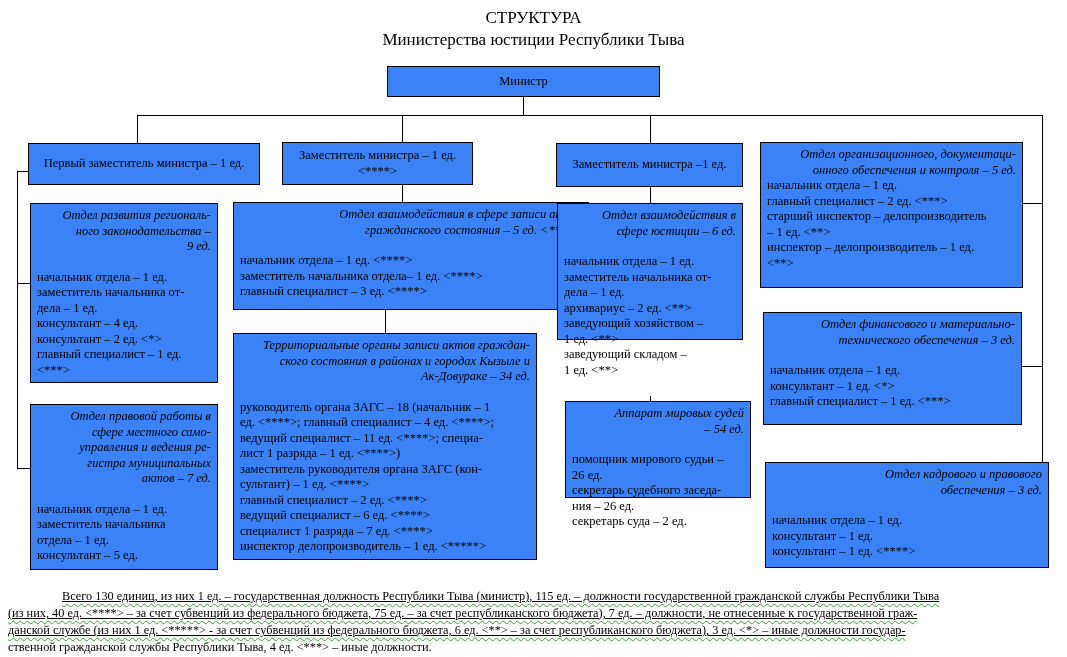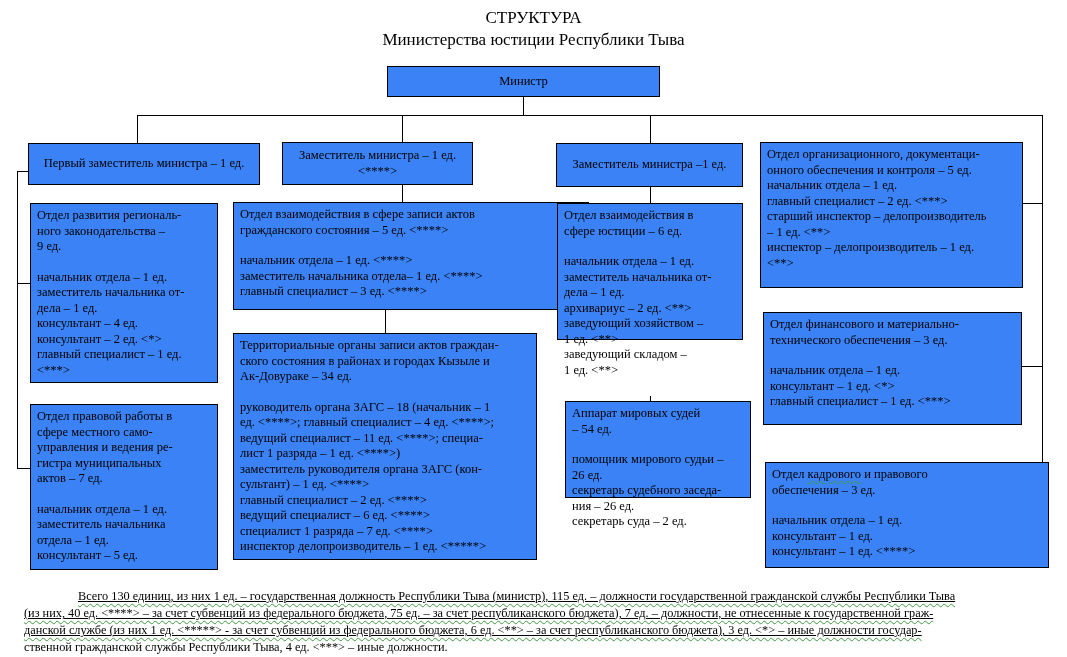--- a/index.html
+++ b/index.html
@@ -3,28 +3,28 @@
 <meta charset="utf-8">
 <style>
   html,body{margin:0;padding:0;}
   body{width:1067px;height:657px;background:#fff;position:relative;overflow:hidden;
        font-family:"Liberation Serif", serif;color:#000;}
   .stage{position:absolute;left:0;top:0;width:1067px;height:657px;}
   .doc-title{position:absolute;left:0;width:1067px;text-align:center;font-size:17px;line-height:20px;}
   .box{position:absolute;border:1px solid #000;background:#3b82f6;box-sizing:border-box;
        font-size:12.5px;line-height:15.5px;padding:4px 6px;}
   .branch{display:flex;align-items:center;justify-content:center;text-align:center;white-space:pre-line;}
-  .bt{text-align:left;white-space:pre-line;}
+  .bt{text-align:right;white-space:pre-line;font-style:italic;}
   .bb{white-space:pre-line;margin-top:15px;}
   .bb.nogap{margin-top:0;}
   .ln{position:absolute;background:#000;}
   .wavy{text-decoration-line:underline;text-decoration-style:wavy;text-decoration-color:#3f9b3f;
         text-decoration-thickness:1px;text-underline-offset:2px;}
   .footer{position:absolute;left:8px;top:588px;width:1054px;font-size:12.3px;line-height:17px;}
-  .f-line{white-space:nowrap;margin-left:16px;}
+  .f-line{white-space:nowrap;}
   .f-indent{padding-left:54px;}
   .fu{text-decoration-line:underline;text-decoration-thickness:1px;}
   .fuw{text-decoration-line:underline;text-decoration-style:wavy;text-decoration-color:#3f9b3f;
        text-decoration-thickness:1px;text-underline-offset:3px;}
 </style>
 </head>
 <body>
 
 <div class="stage">
 

